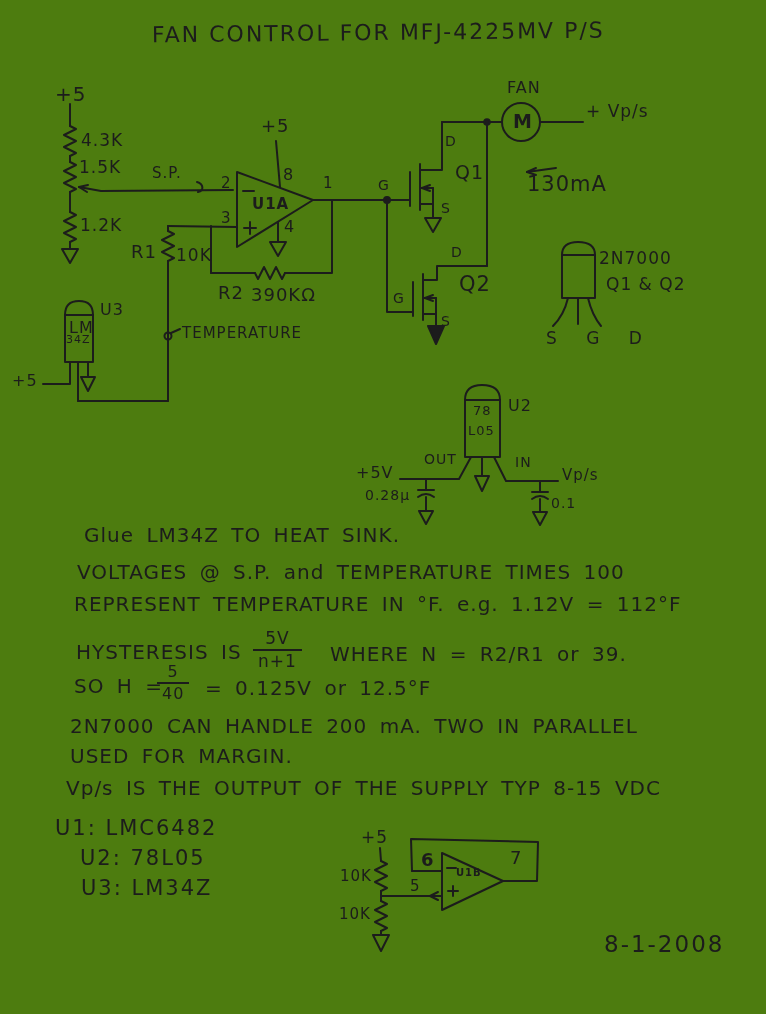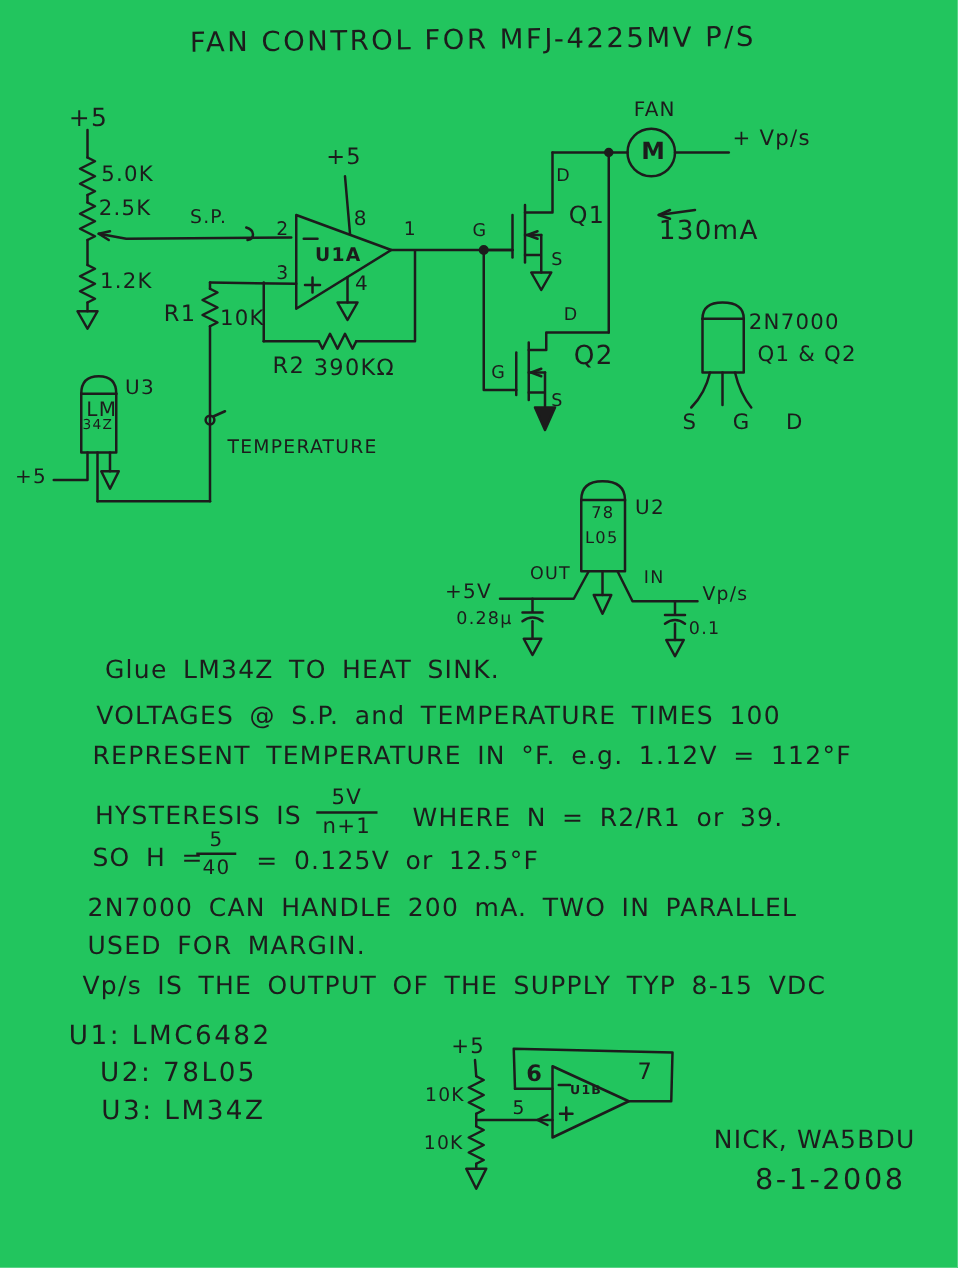--- a/index.html
+++ b/index.html
@@ -1,16 +1,16 @@
 <!DOCTYPE html>
 <html><head>
 <meta charset="utf-8">
 <style>
   html,body{margin:0;padding:0;}
-  #page{position:relative;width:766px;height:1014px;background:#22c55e;overflow:hidden;
+  #page{position:relative;width:766px;height:1014px;background:#4d7c0f;overflow:hidden;
         font-family:"DejaVu Sans",sans-serif;color:#1c1c1c;}
   .hw{position:absolute;white-space:nowrap;color:#1c1c1c;letter-spacing:1px;line-height:1;}
   .note{letter-spacing:1px;word-spacing:5px;font-size:20px;}
   svg{position:absolute;left:0;top:0;}
   path,circle,line{vector-effect:non-scaling-stroke;}
   .frac{position:absolute;display:inline-flex;flex-direction:column;align-items:center;line-height:1;}
   .frac .den{border-top:2.2px solid #1c1c1c;padding:2px 5px 0 5px;}
   .frac .num{padding:0 2px 2px 2px;}
 </style>
 </head>
@@ -143,38 +143,38 @@
         <path d="M448,891 L458,891 M453,886 L453,896"></path>
         <path d="M412,871 L442,871"></path>
         <path d="M412,871 L411,839 L538,842 L537,881 L503,881"></path>
       </g>
     </g>
   </svg>
 
   <span class="hw" style="left:152px;top:22px;font-size:22px;letter-spacing:2px;transform:rotate(-0.6deg);">FAN CONTROL FOR  MFJ-4225MV  P/S</span>
 
   <span class="hw" style="left:55px;top:84px;font-size:20px;">+5</span>
-  <span class="hw" style="left:81px;top:132px;font-size:17px;">5.0K</span>
-  <span class="hw" style="left:79px;top:159px;font-size:17px;">2.5K</span>
+  <span class="hw" style="left:81px;top:132px;font-size:17px;">4.3K</span>
+  <span class="hw" style="left:79px;top:159px;font-size:17px;">1.5K</span>
   <span class="hw" style="left:80px;top:217px;font-size:17px;">1.2K</span>
   <span class="hw" style="left:152px;top:166px;font-size:15px;">S.P.</span>
 
   <span class="hw" style="left:221px;top:176px;font-size:15px;">2</span>
   <span class="hw" style="left:221px;top:211px;font-size:15px;">3</span>
   <span class="hw" style="left:283px;top:167px;font-size:16px;">8</span>
   <span class="hw" style="left:284px;top:219px;font-size:16px;">4</span>
   <span class="hw" style="left:323px;top:176px;font-size:15px;">1</span>
   <span class="hw" style="left:252px;top:197px;font-size:15px;font-weight:bold;">U1A</span>
   <span class="hw" style="left:261px;top:117px;font-size:18px;">+5</span>
 
   <span class="hw" style="left:131px;top:243px;font-size:18px;">R1</span>
   <span class="hw" style="left:176px;top:247px;font-size:17px;">10K</span>
   <span class="hw" style="left:218px;top:284px;font-size:18px;">R2</span>
   <span class="hw" style="left:251px;top:286px;font-size:18px;">390KΩ</span>
-  <span class="hw" style="left:182px;top:326px;font-size:15px;margin-top:24px;">TEMPERATURE</span>
+  <span class="hw" style="left:182px;top:326px;font-size:15px;">TEMPERATURE</span>
 
   <span class="hw" style="left:69px;top:320px;font-size:16px;">LM</span>
   <span class="hw" style="left:66px;top:334px;font-size:11px;">34Z</span>
   <span class="hw" style="left:100px;top:302px;font-size:16px;">U3</span>
   <span class="hw" style="left:12px;top:373px;font-size:16px;">+5</span>
 
   <span class="hw" style="left:507px;top:80px;font-size:16px;">FAN</span>
   <span class="hw" style="left:513px;top:112px;font-size:19px;font-weight:bold;">M</span>
   <span class="hw" style="left:527px;top:137px;font-size:21px;margin-top:37px;">130mA</span>
   <span class="hw" style="left:586px;top:103px;font-size:17px;">+ Vp/s</span>
@@ -227,16 +227,15 @@
   <span class="hw" style="left:81px;top:878px;font-size:21px;letter-spacing:2px;">U3:  LM34Z</span>
 
   <span class="hw" style="left:361px;top:829px;font-size:17px;">+5</span>
   <span class="hw" style="left:340px;top:869px;font-size:15px;">10K</span>
   <span class="hw" style="left:339px;top:907px;font-size:15px;">10K</span>
   <span class="hw" style="left:421px;top:851px;font-size:18px;font-weight:bold;">6</span>
   <span class="hw" style="left:410px;top:879px;font-size:15px;">5</span>
   <span class="hw" style="left:510px;top:849px;font-size:18px;">7</span>
   <span class="hw" style="left:456px;top:868px;font-size:10px;font-weight:bold;">U1B</span>
 
-  <span class="hw" style="left:571px;top:901px;font-size:20px;">NICK, WA5BDU</span>
   <span class="hw" style="left:568px;top:933px;font-size:23px;letter-spacing:2px;margin-left:36px;">8-1-2008</span>
 
 </div>
 
 </body></html>

